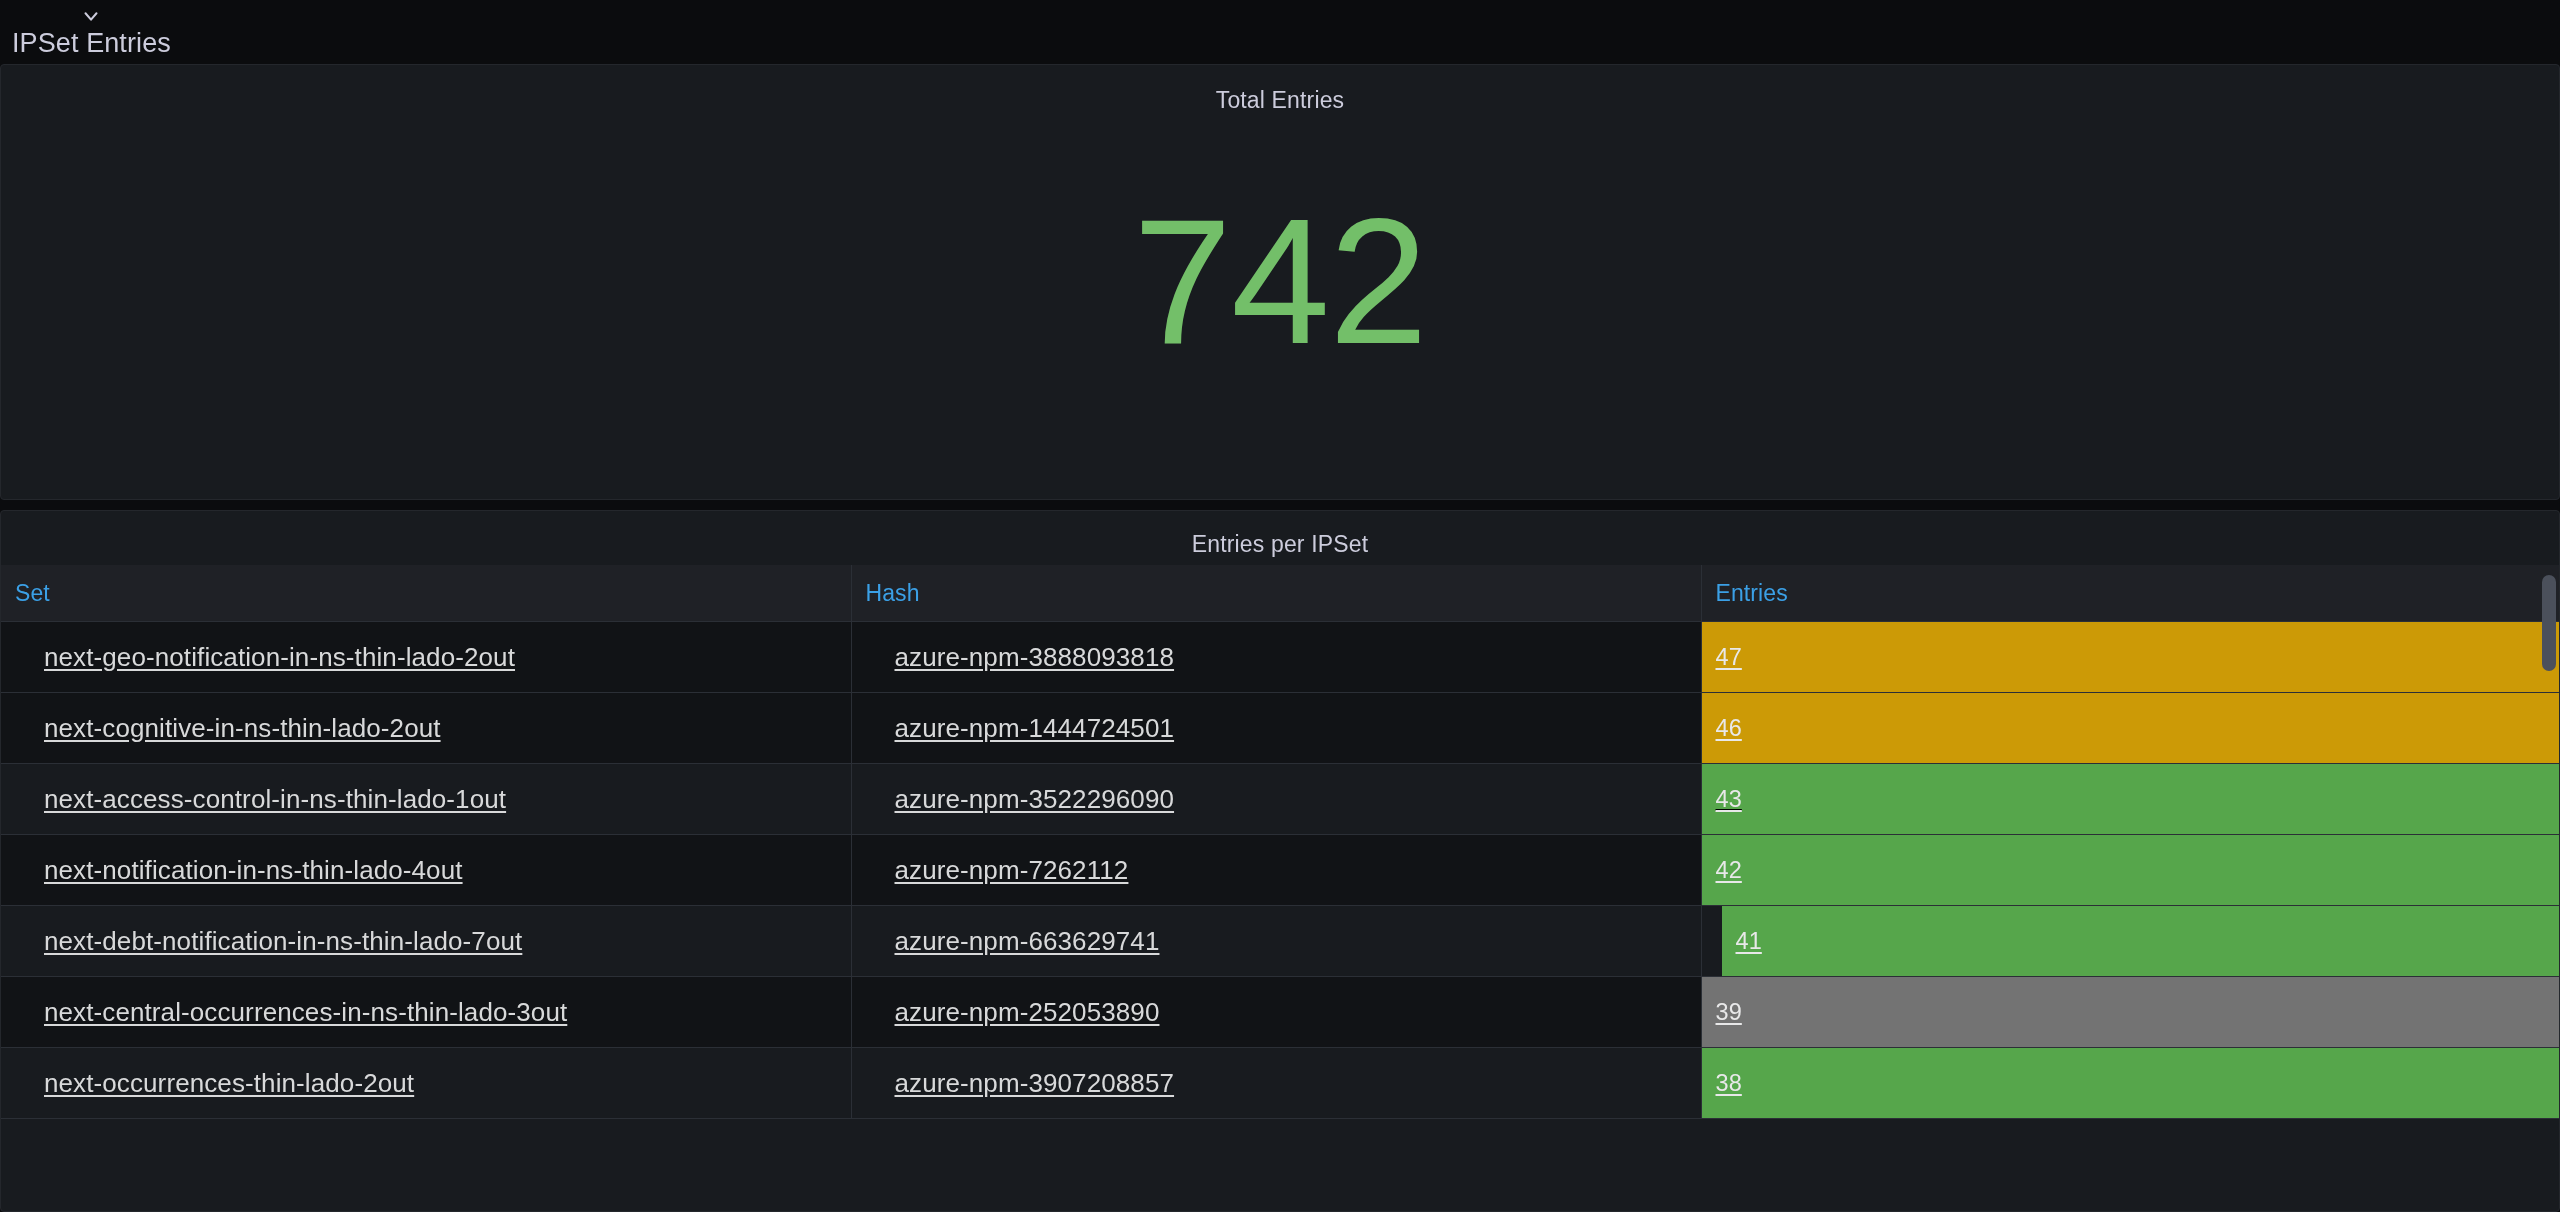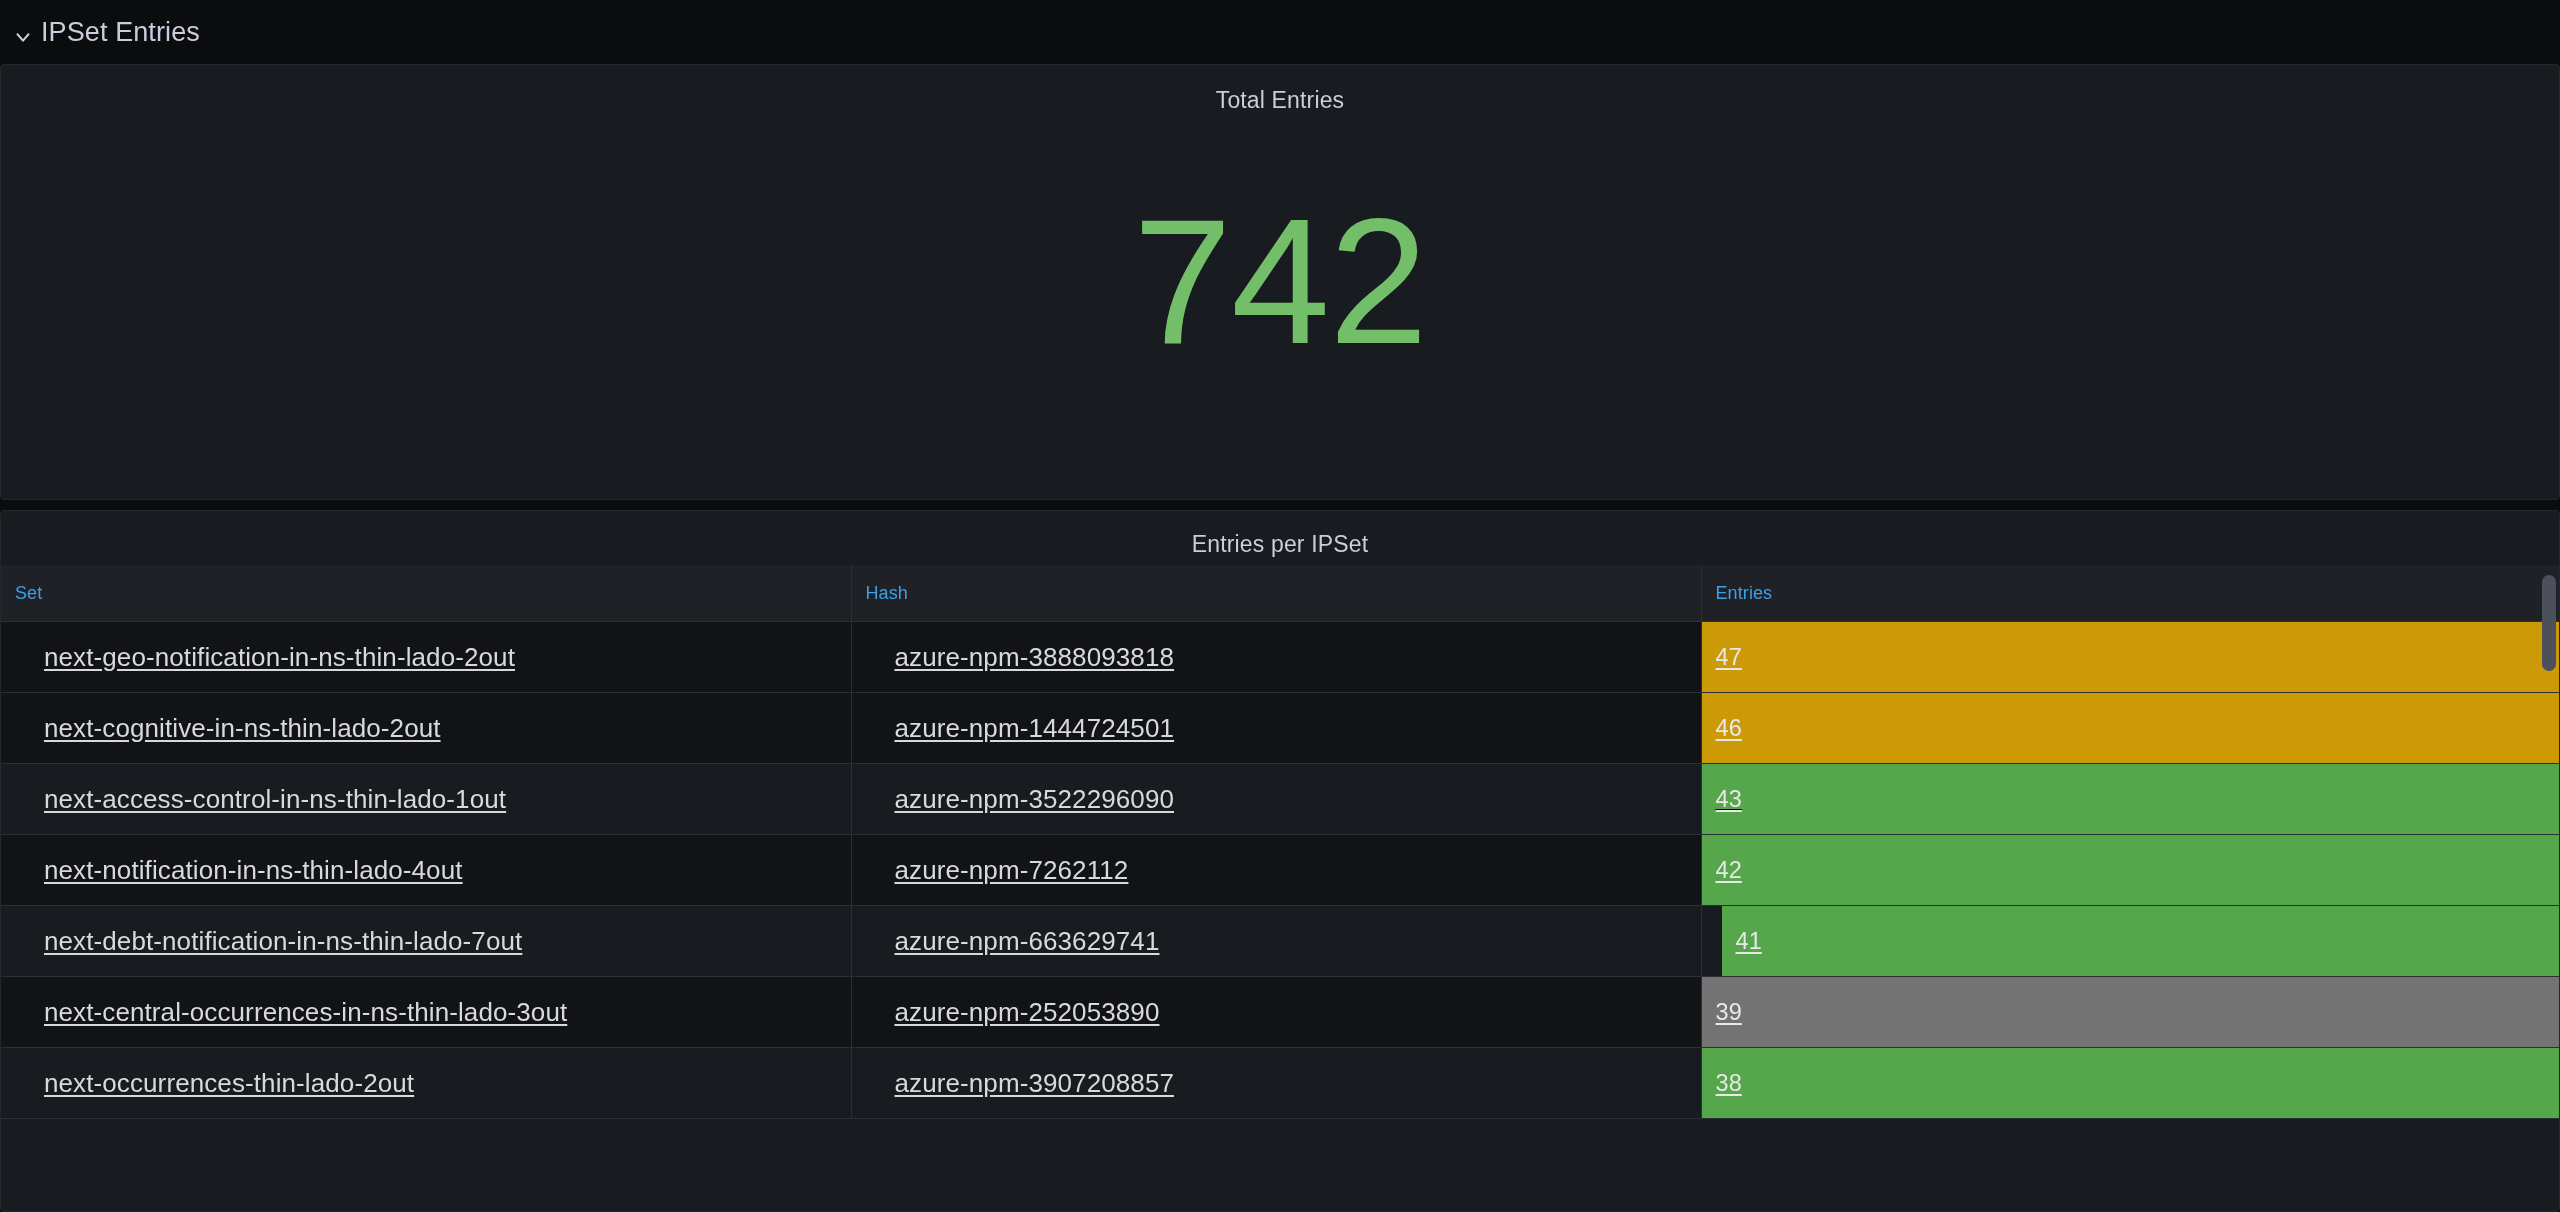--- a/index.html
+++ b/index.html
@@ -10,22 +10,22 @@
     -webkit-font-smoothing:antialiased;
   }
   .dashboard{position:relative;width:2560px;height:1212px;}
 
   
   .row-header{
     height:64px;display:flex;align-items:center;
     padding-left:8px;box-sizing:border-box;
   }
   .row-toggle{
-    display:flex;align-items:flex-end;gap:7px;
-    cursor:pointer;background:none;border:none;padding:0 4px;
+    display:flex;align-items:center;gap:1px;
+    cursor:pointer;background:none;border:none;padding:0 4px;flex-direction:column;
   }
   .chevron{width:22px;height:22px;display:block;flex:none;}
   .chevron svg{display:block;}
   .row-title{
     color:#ccccdc;font-size:27px;font-weight:500;letter-spacing:.1px;
     white-space:nowrap;
   }
 
   
   .panel{
@@ -72,21 +72,21 @@
     height:56px;
     background:#1f2126;
     border-right:1px solid #2b2f36;
     border-bottom:1px solid #2b2f36;
     text-align:left;
     padding:0 0 0 14px;
     font-weight:400;
     vertical-align:middle;
   }
   .th-link{
-    color:#3ba0e6;font-size:18px;letter-spacing:.1px;
+    color:#3ba0e6;font-size:23px;letter-spacing:.1px;
     cursor:pointer;
     text-align:right;
   }
 
   .tbl tbody td{
     height:70px;
     border-right:1px solid #2b2f36;
     border-bottom:1px solid #2b2f36;
     padding:0 0 0 14px;
     vertical-align:middle;

